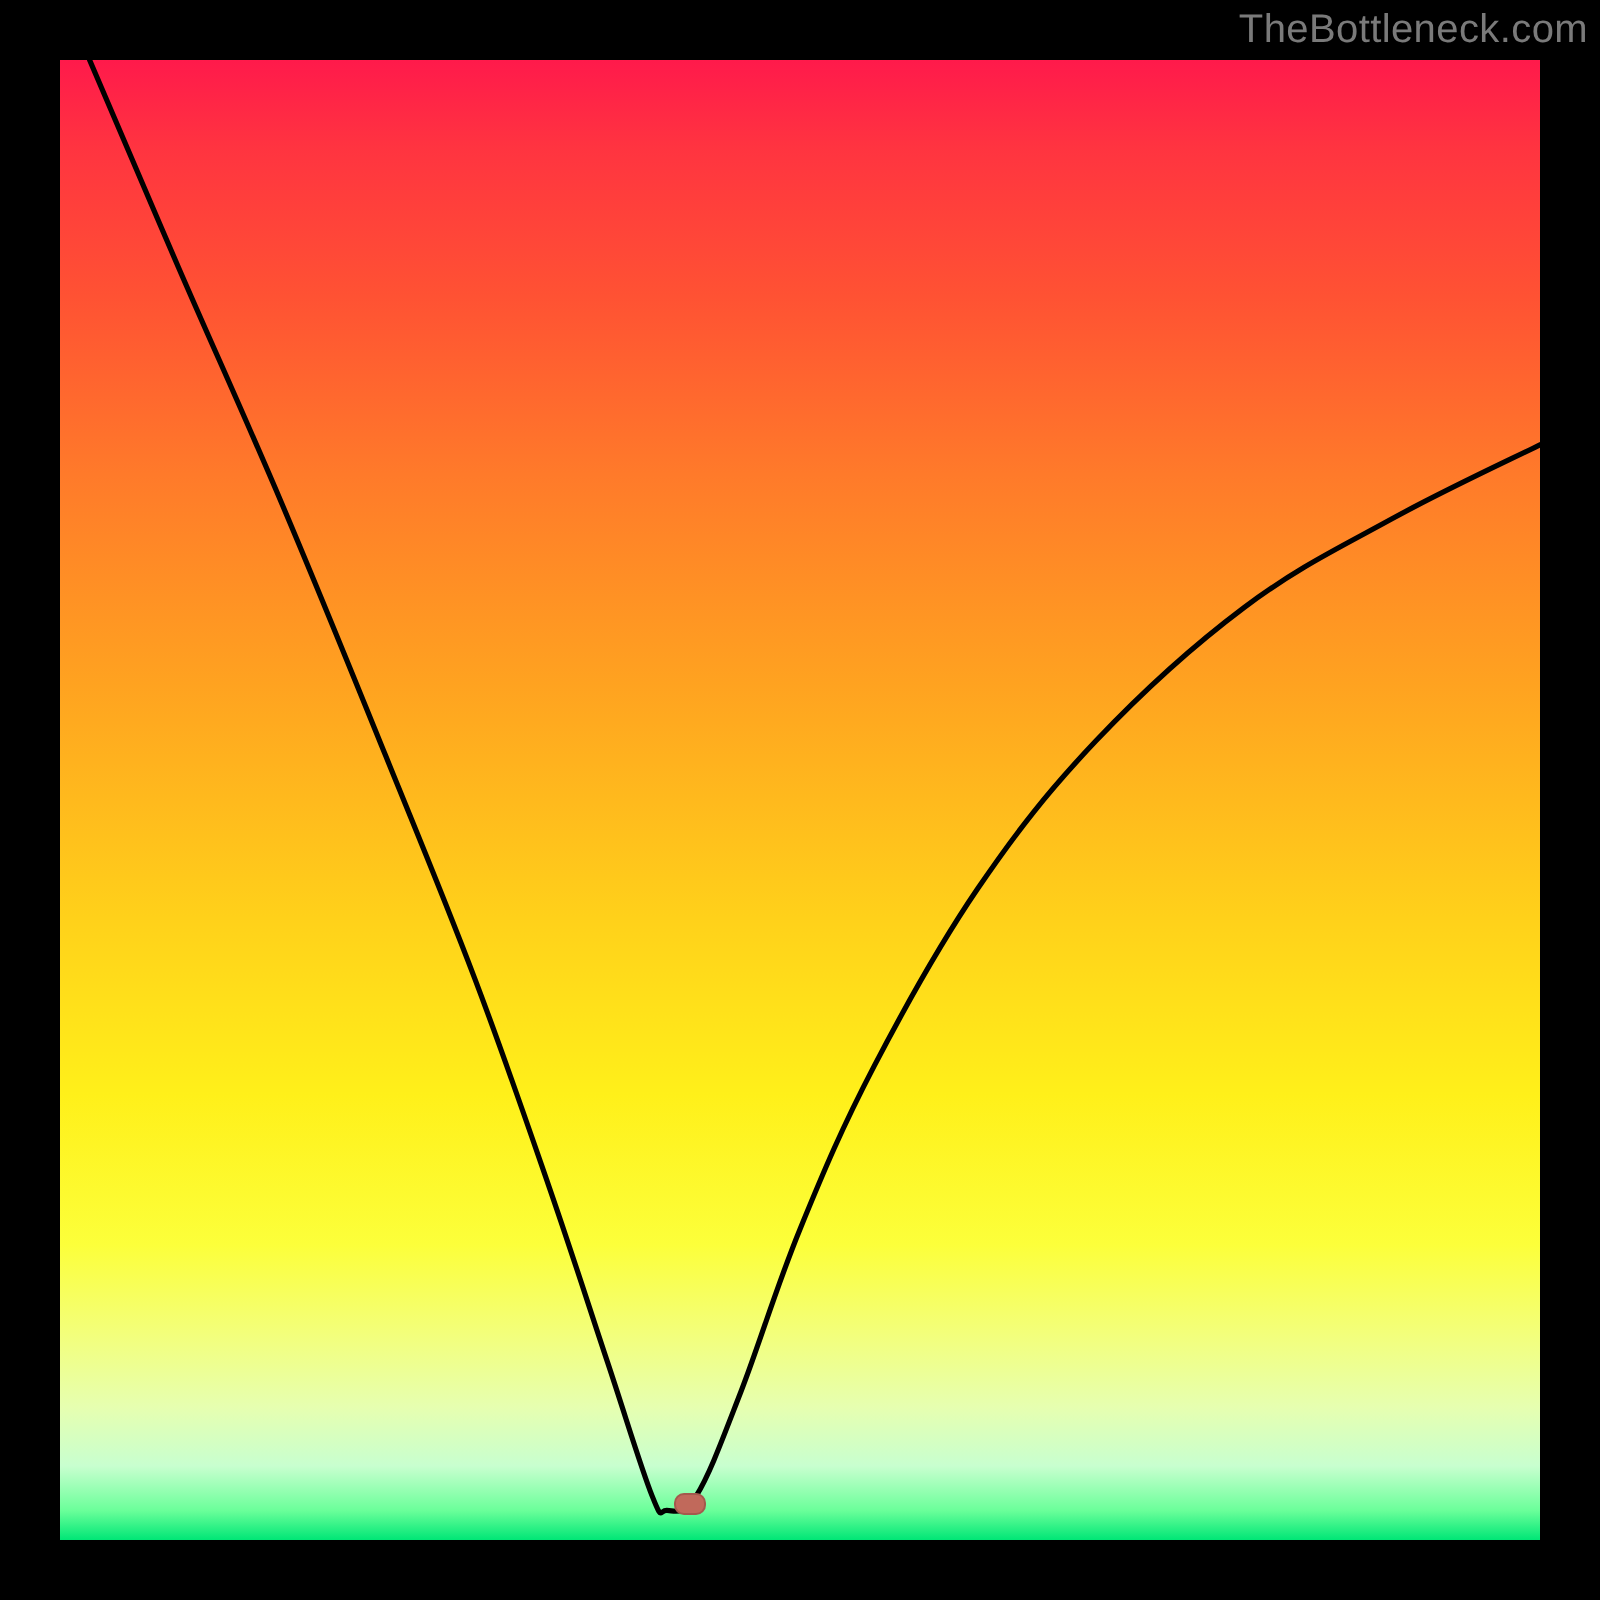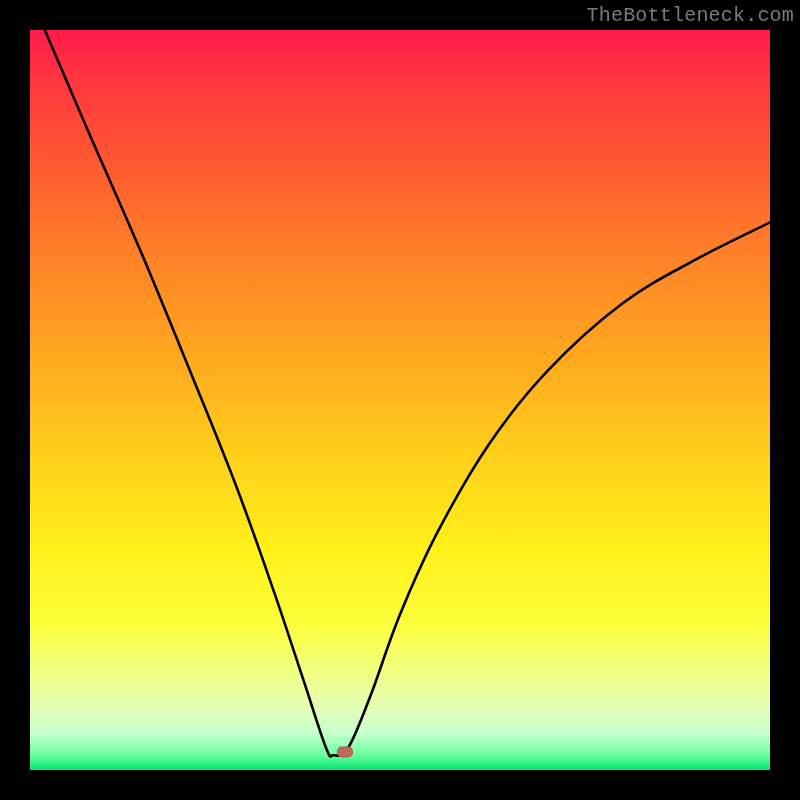--- a/index.html
+++ b/index.html
@@ -9,21 +9,20 @@
     height: 800px;
     overflow: hidden;
     background: #000;
     font-family: Arial, Helvetica, sans-serif;
   }
   .frame {
     position: relative;
     width: 800px;
     height: 800px;
     background: #000;
-    font-family: Liberation Mono, monospace;
   }
   .plot {
     position: absolute;
     left: 30px;
     top: 30px;
     width: 740px;
     height: 740px;
     background: linear-gradient(
       to bottom,
       #ff1a4b 0%,

